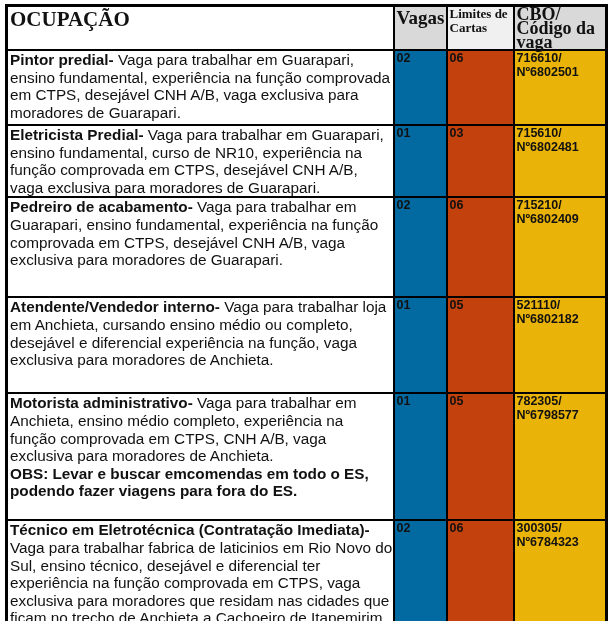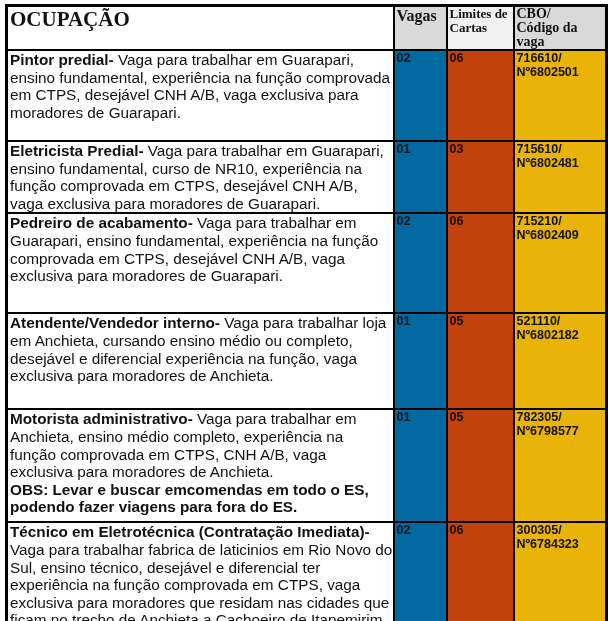--- a/index.html
+++ b/index.html
@@ -15,23 +15,23 @@
     }
     col.c1 { width: 387px; }
     col.c2 { width: 53px; }
     col.c3 { width: 67px; }
     col.c4 { width: 93px; }
     thead th {
       font-family: "Liberation Serif", serif; font-weight: bold; color: #111;
       height: 37px;
     }
     th.occ { font-size: 21px; line-height: 24px; padding-top: 3px; background: #fff; }
-    th.vagas { font-size: 16px; vertical-align: bottom; padding-bottom: 3px; background: #d9d9d9; }
+    th.vagas { font-size: 19px; vertical-align: bottom; padding-bottom: 3px; background: #d9d9d9; }
     th.limites { font-size: 13px; line-height: 14px; padding-top: 2px; background: #f0f0f0; }
-    th.cbo { font-size: 14px; line-height: 14px; padding-top: 2px; background: #d9d9d9; }
+    th.cbo { font-size: 18px; line-height: 14px; padding-top: 2px; background: #d9d9d9; }
     td.desc {
       font-family: "Liberation Sans", sans-serif; font-size: 15.3px; line-height: 17.6px;
       color: #111; background: #fff; padding-bottom: 1px;
     }
     td.desc b { font-weight: bold; }
     td.desc .obs { font-weight: bold; display: block; }
     td.num {
       font-family: "Liberation Sans", sans-serif; font-weight: bold; font-size: 12.5px;
       line-height: 14px; color: #111; padding-top: 2px;
     }
@@ -58,21 +58,21 @@
         <span class="cbo-line">Limites de</span>
         <span class="cbo-line">Cartas</span>
       </th>
       <th class="cbo">
         <span class="cbo-line">CBO/</span>
         <span class="cbo-line">Código da vaga</span>
       </th>
     </tr>
   </thead>
   <tbody>
-    <tr style="height:91px">
+    <tr style="height:75px">
       <td class="desc"><b>Pintor predial-</b><span> Vaga para trabalhar em Guarapari, ensino fundamental, experiência na função comprovada em CTPS, desejável CNH A/B, vaga exclusiva para moradores de Guarapari.</span></td>
       <td class="num vagas-cell">02</td>
       <td class="num limites-cell">06</td>
       <td class="num cbo-cell">
           <span class="cbo-line">716610/</span>
           <span class="cbo-line">Nº6802501</span>
         </td>
     </tr>
     <tr style="height:72px">
       <td class="desc"><b>Eletricista Predial-</b><span> Vaga para trabalhar em Guarapari, ensino fundamental, curso de NR10, experiência na função comprovada em CTPS, desejável CNH A/B, vaga exclusiva para moradores de Guarapari.</span></td>
@@ -94,21 +94,21 @@
     </tr>
     <tr style="height:96px">
       <td class="desc"><b>Atendente/Vendedor interno-</b><span> Vaga para trabalhar loja em Anchieta, cursando ensino médio ou completo, desejável e diferencial experiência na função, vaga exclusiva para moradores de Anchieta.</span></td>
       <td class="num vagas-cell">01</td>
       <td class="num limites-cell">05</td>
       <td class="num cbo-cell">
           <span class="cbo-line">521110/</span>
           <span class="cbo-line">Nº6802182</span>
         </td>
     </tr>
-    <tr style="height:113px">
+    <tr style="height:127px">
       <td class="desc"><b>Motorista administrativo-</b><span> Vaga para trabalhar em Anchieta, ensino médio completo, experiência na função comprovada em CTPS, CNH A/B, vaga exclusiva para moradores de Anchieta.</span><span class="obs">OBS: Levar e buscar emcomendas em todo o ES, podendo fazer viagens para fora do ES.</span></td>
       <td class="num vagas-cell">01</td>
       <td class="num limites-cell">05</td>
       <td class="num cbo-cell">
           <span class="cbo-line">782305/</span>
           <span class="cbo-line">Nº6798577</span>
         </td>
     </tr>
     <tr style="height:133px">
       <td class="desc"><b>Técnico em Eletrotécnica (Contratação Imediata)-</b><span> Vaga para trabalhar fabrica de laticinios em Rio Novo do Sul, ensino técnico, desejável e diferencial ter experiência na função comprovada em CTPS, vaga exclusiva para moradores que residam nas cidades que ficam no trecho de Anchieta a Cachoeiro de Itapemirim.</span></td>

